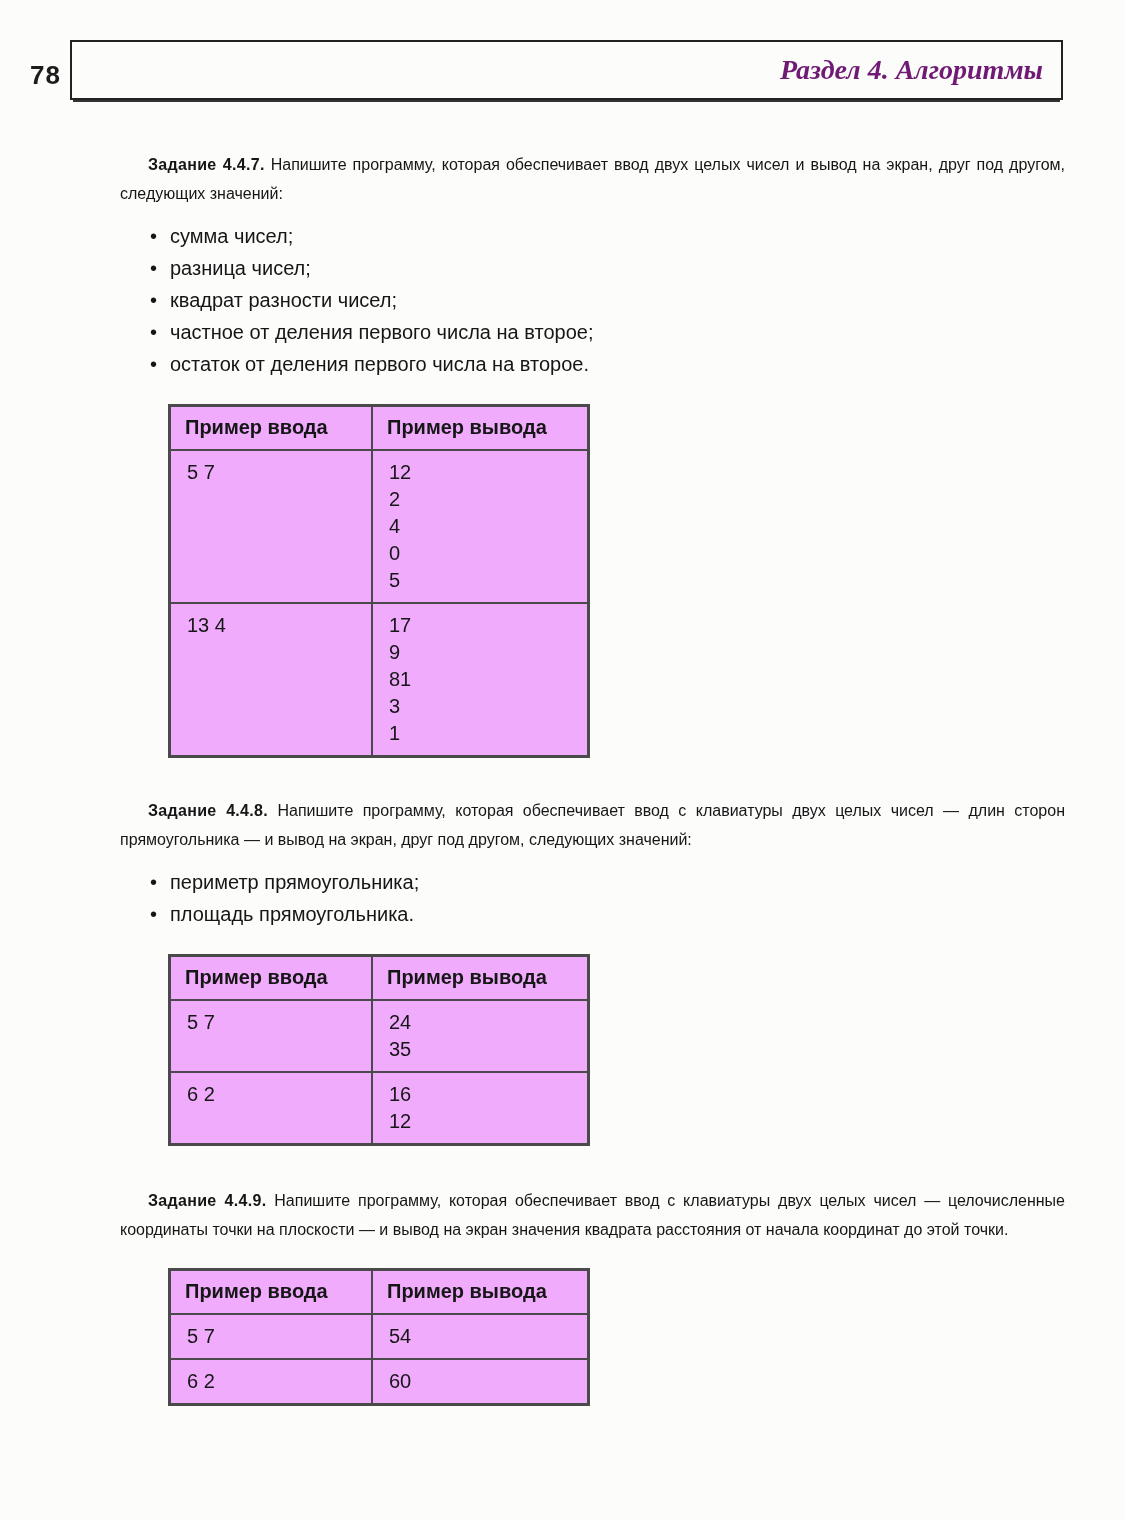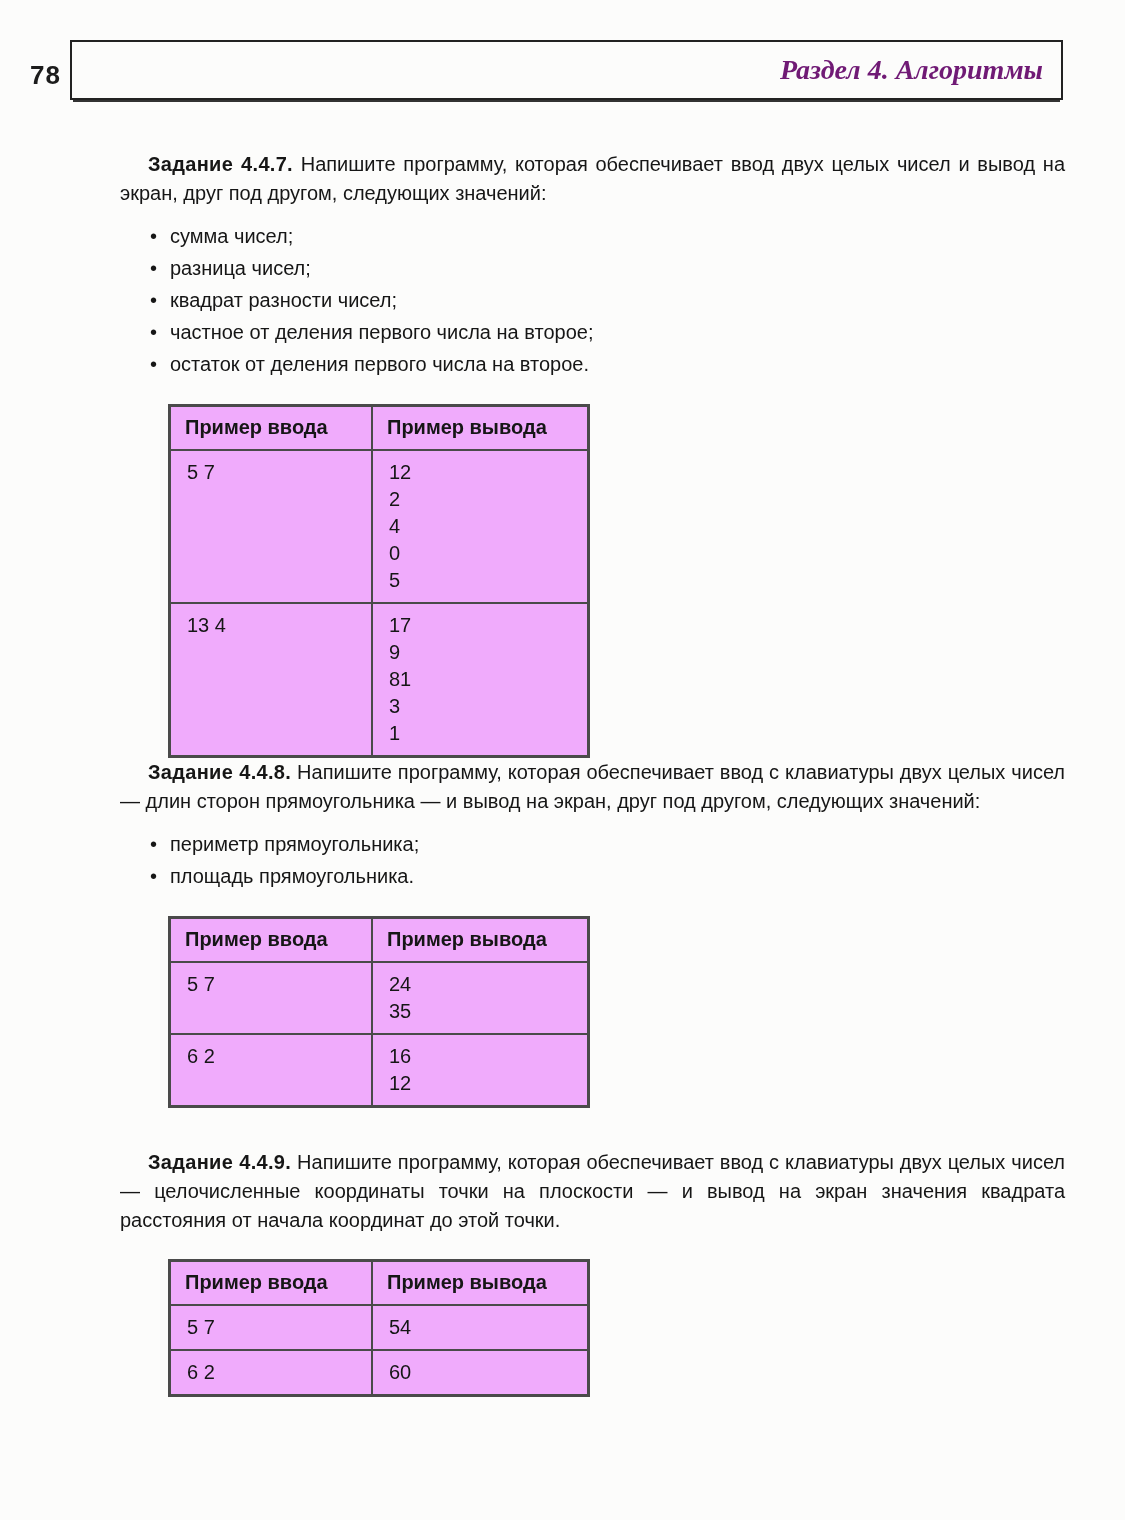--- a/index.html
+++ b/index.html
@@ -48,28 +48,28 @@
     font-size: 28px;
     color: #701a75;
   }
   .content {
     position: absolute;
     left: 120px;
     top: 102px;
     width: 945px;
   }
   .task-para {
-    font-size: 20px;
+    font-size: 16px;
     line-height: 29px;
     text-align: justify;
     text-indent: 28px;
     margin: 0;
   }
   .task-para-1 { margin-top: 48px; }
-  .task-para-2 { }
+  .task-para-2 { margin-top: 38px; }
   .task-para-3 { margin-top: 40px; }
   .task-label {
     font-weight: bold;
     letter-spacing: 0.3px;
   }
   .bullet-list {
     list-style: none;
     margin: 12px 0 0 0;
     padding: 0 0 0 30px;
   }

